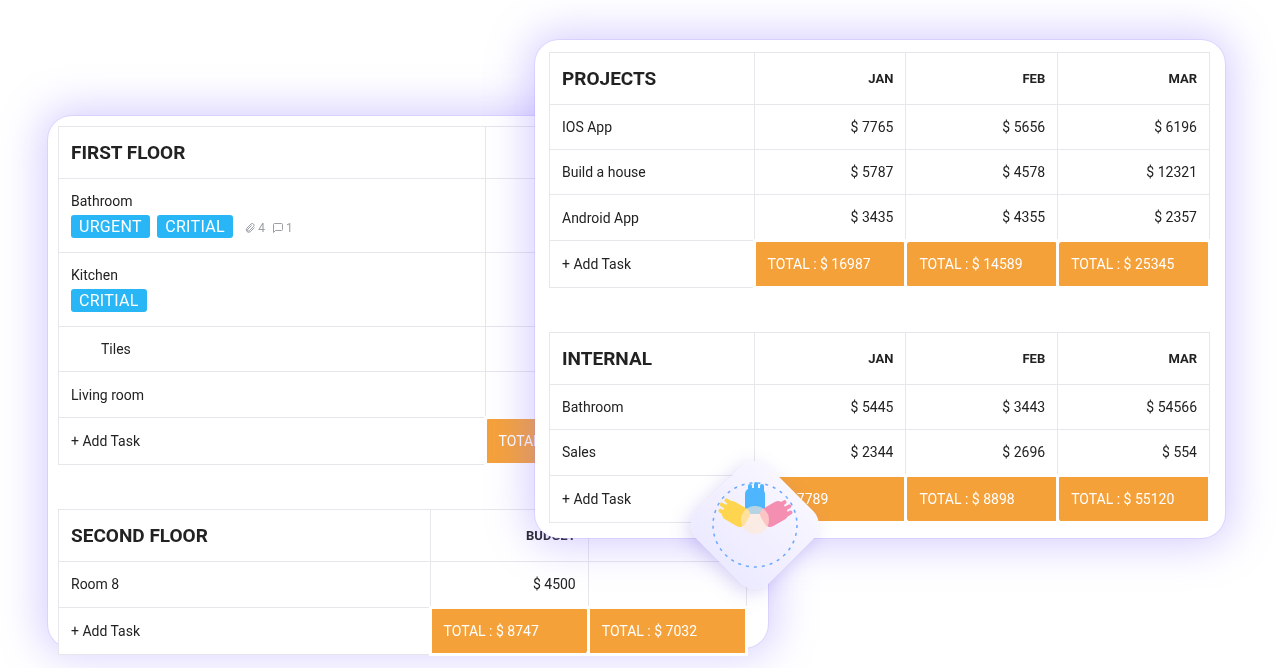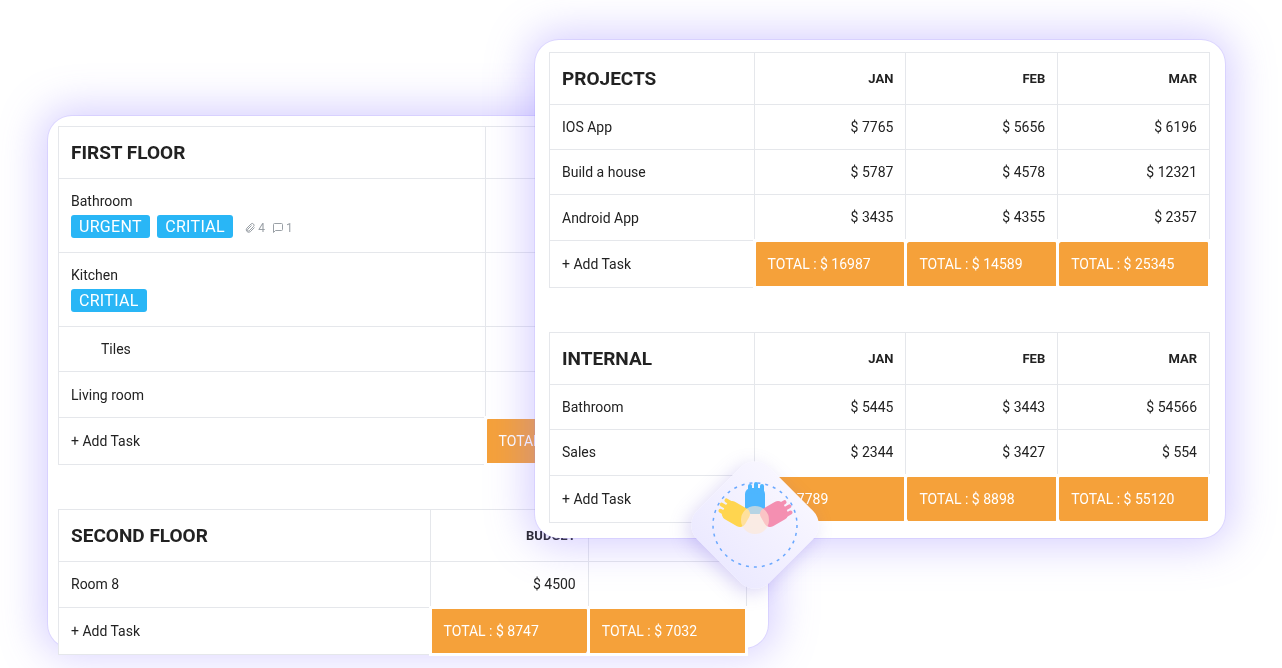--- a/index.html
+++ b/index.html
@@ -214,21 +214,21 @@
     </tr>
     <tr>
       <td>Bathroom</td>
       <td class="col-c">$ 5445</td>
       <td class="col-c">$ 3443</td>
       <td class="col-c">$ 54566</td>
     </tr>
     <tr>
       <td>Sales</td>
       <td class="col-c">$ 2344</td>
-      <td class="col-c">$ 3427</td>
+      <td class="col-c">$ 2696</td>
       <td class="col-c">$ 554</td>
     </tr>
     <tr>
       <td class="addtask">+ Add Task</td>
       <td class="total-cell">L : $ 7789</td>
       <td class="total-cell">TOTAL : $ 8898</td>
       <td class="total-cell">TOTAL : $ 55120</td>
     </tr>
   </tbody>
     </table>

